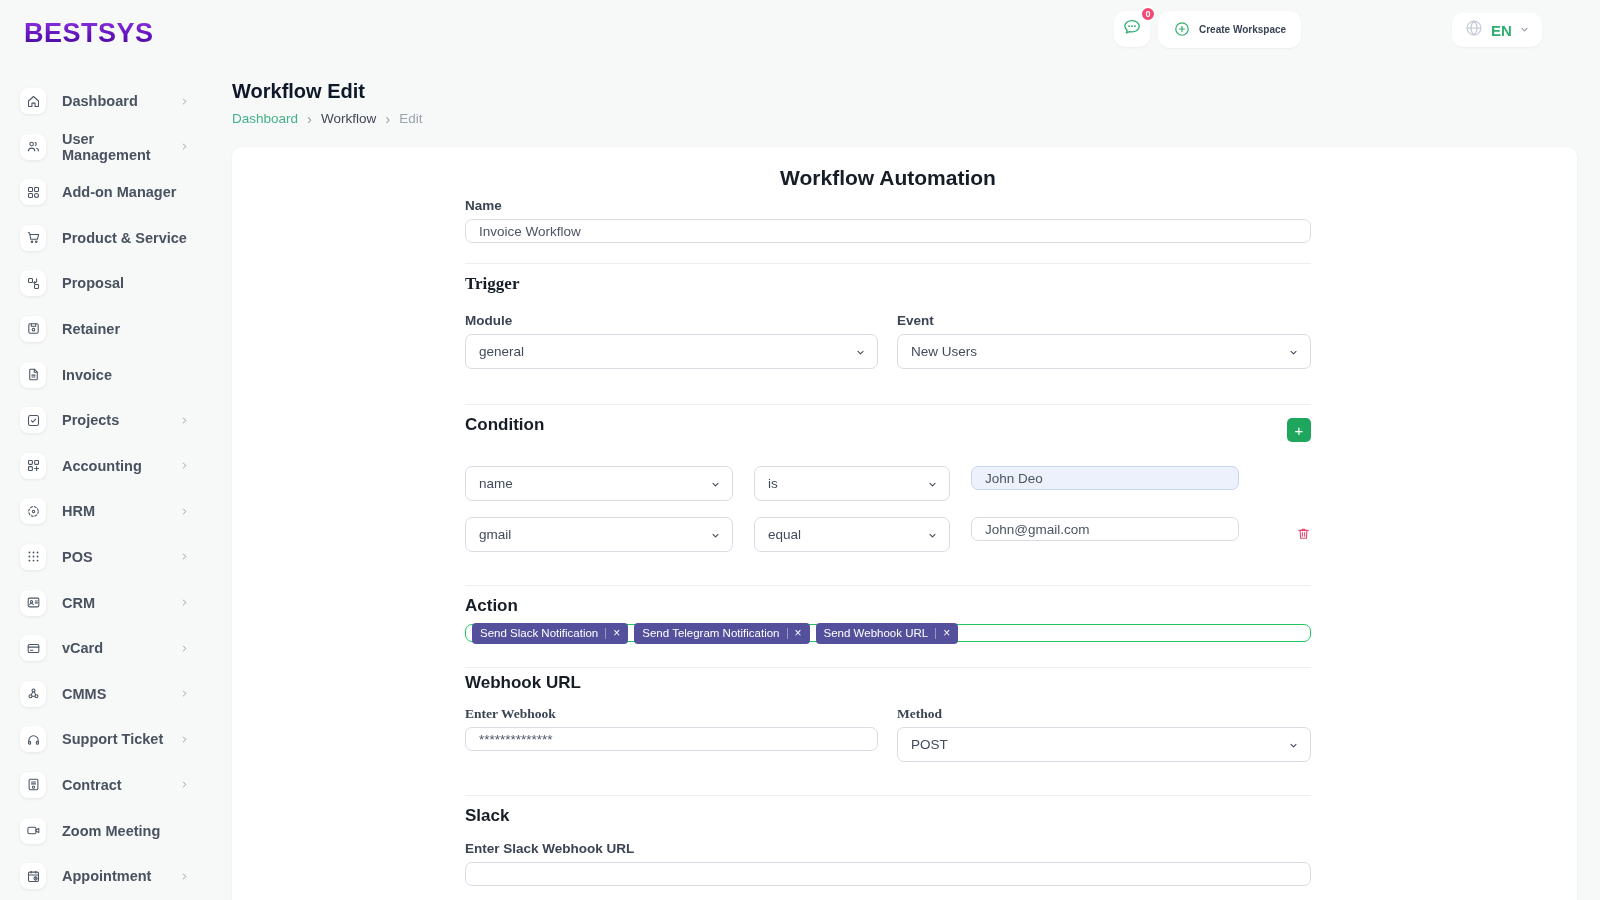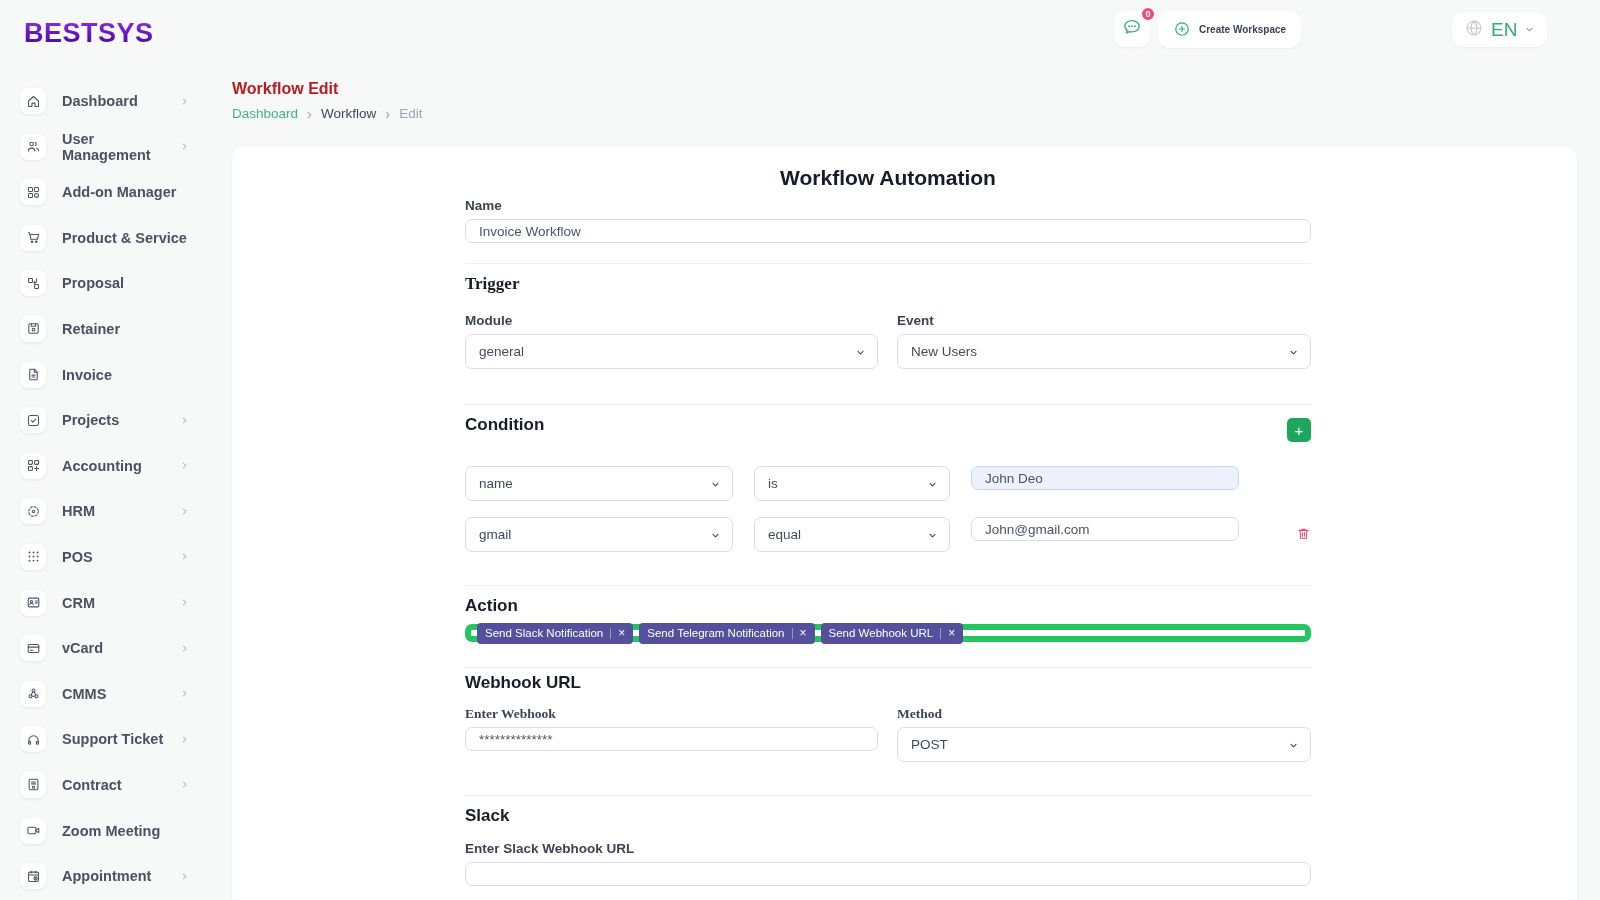--- a/index.html
+++ b/index.html
@@ -44,25 +44,25 @@
     position:absolute; left:1158px; top:11px; height:37px; background:#fff; border-radius:12px;
     display:flex; align-items:center; gap:8px; padding:0 15px;
     font-size:10px; font-weight:600; color:#3a4352; cursor:pointer;
     box-shadow:0 1px 2px rgba(30,40,60,.05);
   }
   .hdr-lang{
     position:absolute; left:1452px; top:13px; height:34px; background:#fff; border-radius:11px;
     display:flex; align-items:center; gap:7px; padding:0 12px; cursor:pointer;
     box-shadow:0 1px 2px rgba(30,40,60,.05);
   }
-  .lang-code{ font-size:19px; font-weight:400; color:#2EAE71; }
+  .lang-code{ font-size:15px; font-weight:700; color:#2EAE71; }
 
   
   .page-head{ position:absolute; left:232px; top:80px; }
-  .page-title{ font-size:16px; font-weight:700; color:#b91c1c; }
+  .page-title{ font-size:20px; font-weight:700; color:#0f172a; }
   .breadcrumb{ margin-top:8px; display:flex; align-items:center; gap:9px; font-size:13.5px; }
   .crumb{ color:#3f4756; }
   .crumb-link{ color:#45B187; cursor:pointer; }
   .crumb-muted{ color:#9aa3af; }
   .crumb-sep{ color:#9aa3af; font-size:15px; line-height:1; }
 
   
   .card{
     position:absolute; left:232px; top:147px; width:1345px; height:760px;
     background:#fff; border-radius:10px 10px 0 0;
@@ -97,21 +97,21 @@
     display:flex; align-items:center; justify-content:center;
   }
   .cond-wrap{ position:relative; }
   .cond-row{ display:grid; grid-template-columns:268px 196px 268px; column-gap:21px; margin-top:16px; }
   .cond-row:first-child{ margin-top:24px; }
   .cond-input.highlight{ background:#ecf1fb; border-color:#c9d6f2; }
   .trash{ position:absolute; right:0; top:60px; background:none; border:none; cursor:pointer; display:flex; }
 
   
   .action-box{
-    margin-top:7px; height:18px; border:6px solid #22c55e; border-radius:7px;
+    margin-top:7px; height:18px; border:1px solid #22c55e; border-radius:7px;
     display:flex; align-items:center; padding:0 6px; cursor:text;
   }
   .tag{
     display:inline-flex; align-items:center; background:#54509C; color:#fff;
     border-radius:4px; font-size:11.5px; height:21px; padding:0 8px; margin-right:6px; white-space:nowrap;
   }
   .tag-sep{ width:1px; height:11px; background:rgba(255,255,255,.4); margin:0 7px; }
   .tag-x{ font-size:12px; line-height:1; cursor:pointer; }
 
   

